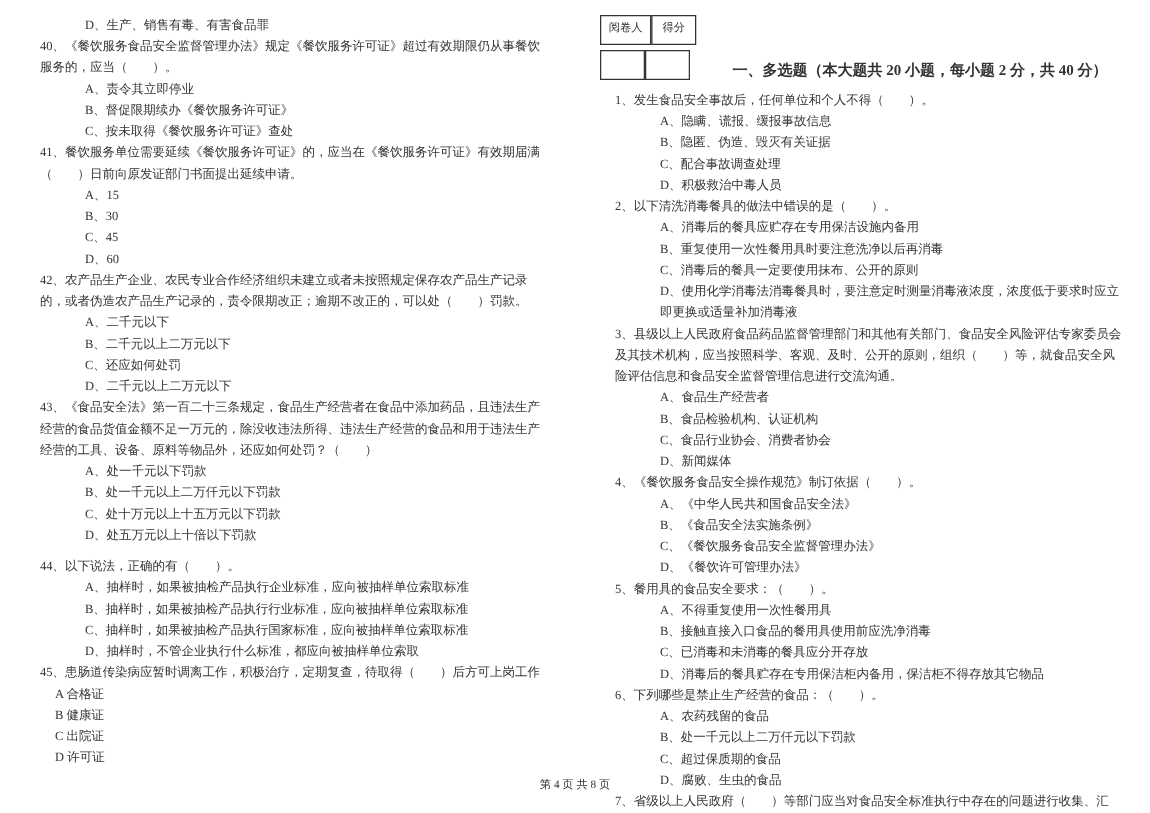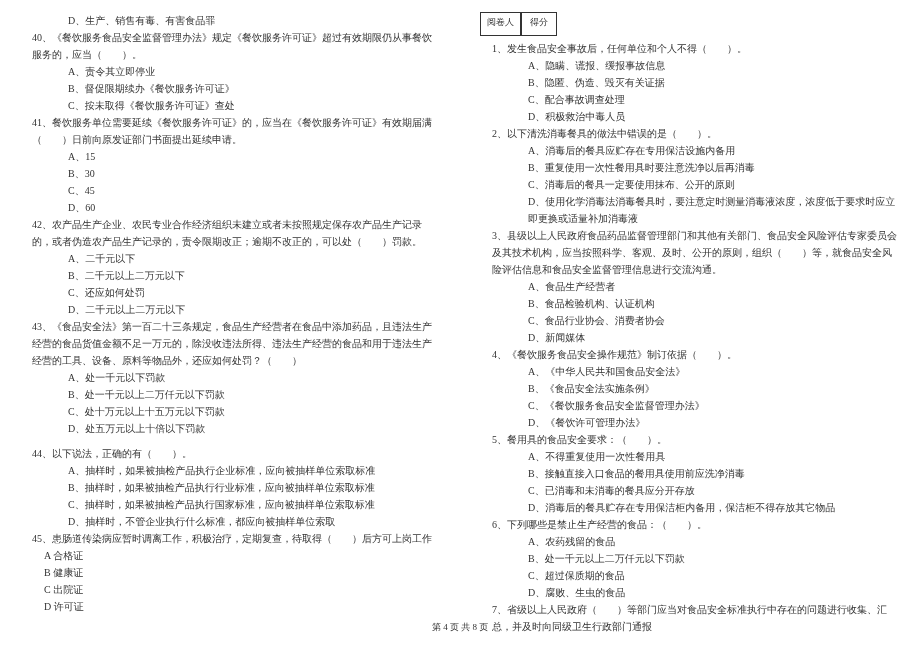--- a/index.html
+++ b/index.html
@@ -102,20 +102,27 @@
   <div class="indent">D 许可证</div>
 </div>
 
 <div class="column right-col">
   <div class="row">
     <div class="score-box">
       <div class="score-cell">阅卷人</div>
       <div class="score-cell">得分</div>
     </div>
   </div>
+  <div class="row">
+    <div class="score-box">
+      <div class="score-cell"></div>
+      <div class="score-cell"></div>
+    </div>
+    <div class="section-title" style="flex:1;margin-left:20px;">一、多选题（本大题共 20 小题，每小题 2 分，共 40 分）</div>
+  </div>
 
   <div class="question">1、发生食品安全事故后，任何单位和个人不得（　　）。</div>
   <div class="option">A、隐瞒、谎报、缓报事故信息</div>
   <div class="option">B、隐匿、伪造、毁灭有关证据</div>
   <div class="option">C、配合事故调查处理</div>
   <div class="option">D、积极救治中毒人员</div>
 
   <div class="question">2、以下清洗消毒餐具的做法中错误的是（　　）。</div>
   <div class="option">A、消毒后的餐具应贮存在专用保洁设施内备用</div>
   <div class="option">B、重复使用一次性餐用具时要注意洗净以后再消毒</div>

